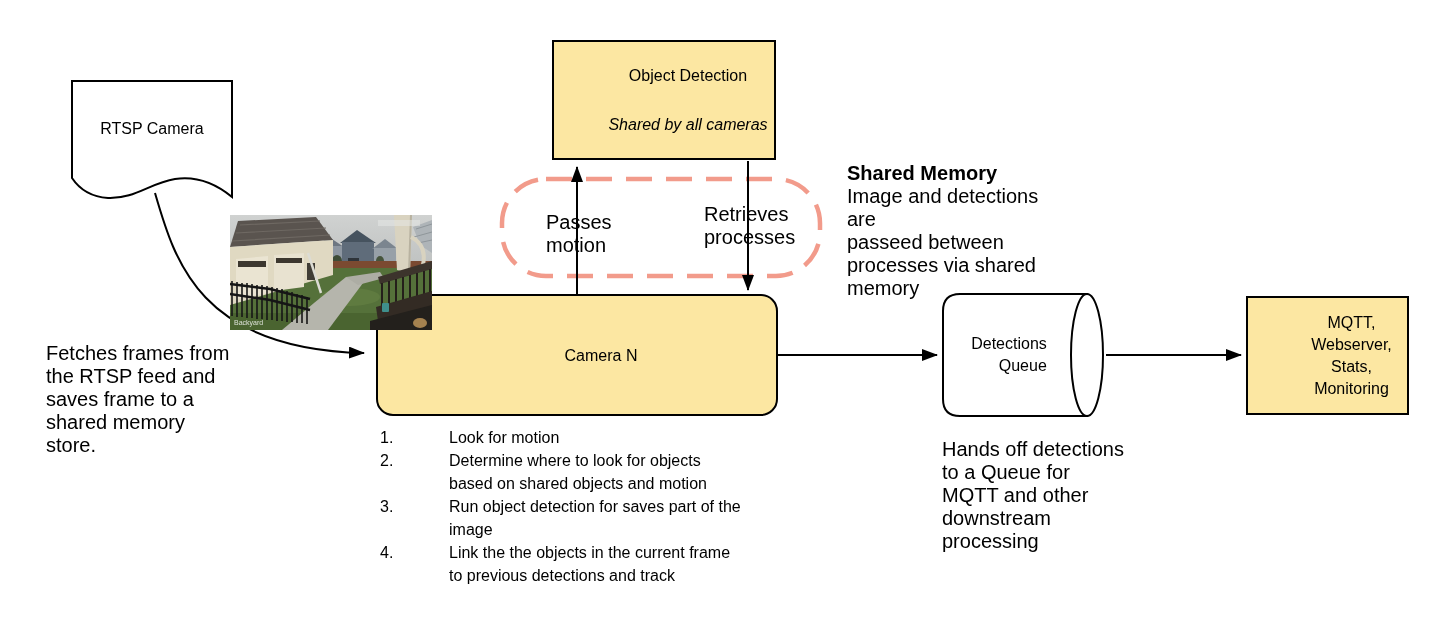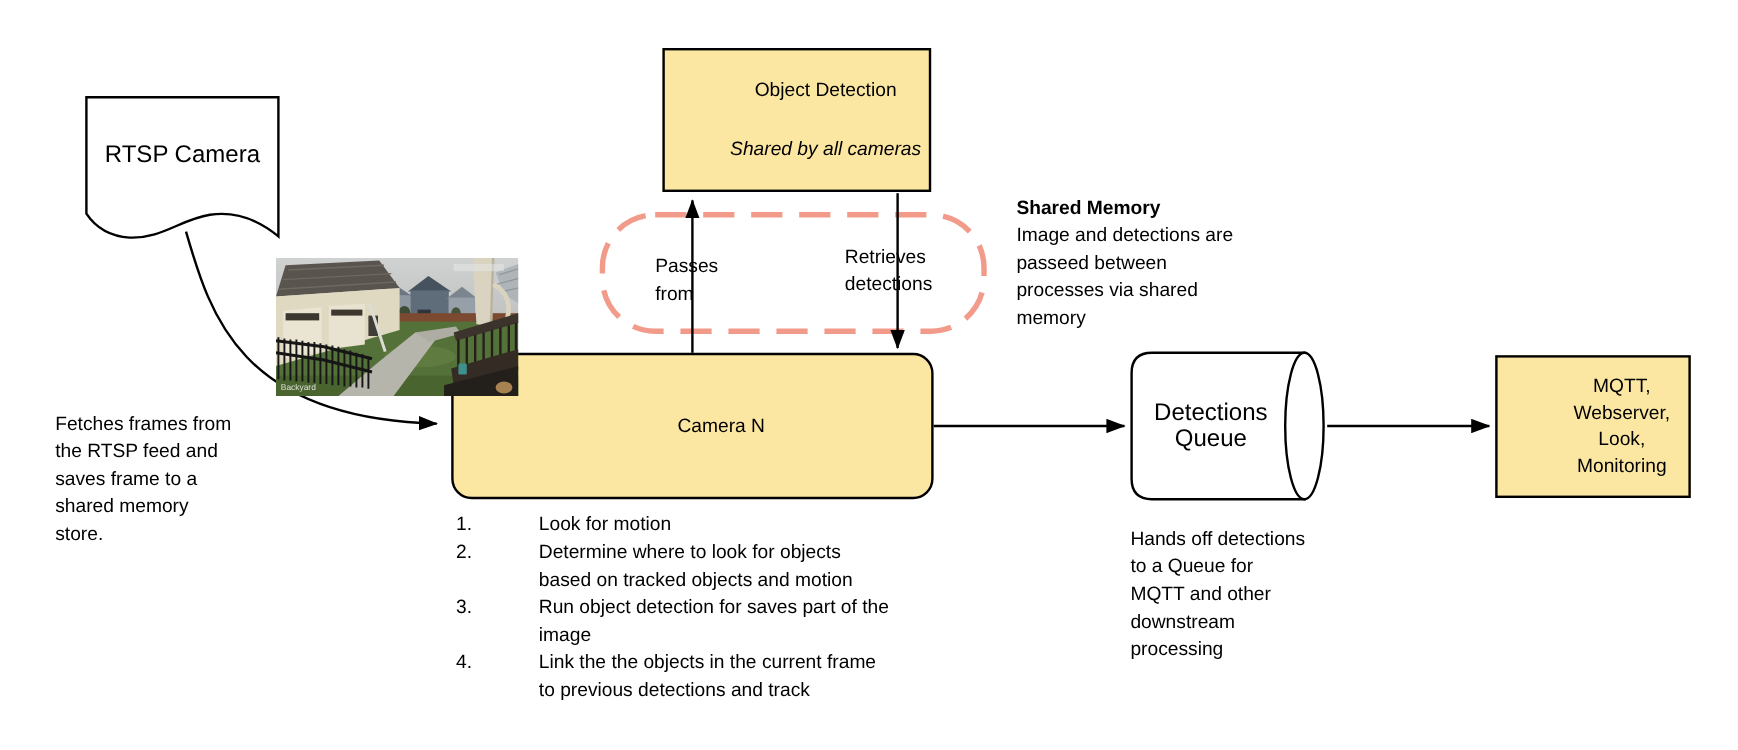--- a/index.html
+++ b/index.html
@@ -13,23 +13,23 @@
     position:relative; width:1448px; height:625px; background:#fff;
     font-family:"Liberation Sans", sans-serif; color:#000; overflow:hidden;
   }
   svg.layer { position:absolute; left:0; top:0; z-index:1; }
   .node {
     position:absolute; box-sizing:border-box; z-index:0;
     background:var(--box_fill); border:2px solid var(--box_border);
     display:flex; flex-direction:column; align-items:center; justify-content:center;
     text-align:center; font-size:16px; line-height:21px;padding-left:48px;
   }
-  .label, .note { position:absolute; z-index:3; font-size:16px; line-height:23px; white-space:pre-line; }
+  .label, .note { position:absolute; z-index:3; font-size:20px; line-height:23px; white-space:pre-line; }
   .centerbox { position:absolute; z-index:3; display:flex; align-items:center; justify-content:center;
-    text-align:center; font-size:20px; line-height:22px; white-space:pre-line; }
+    text-align:right; font-size:16px; line-height:22px; white-space:pre-line; }
   .subtitle { font-style:italic;margin-top:28px; }
   .note-title { font-weight:bold; }
   .snapshot { position:absolute; left:230px; top:215px; width:202px; height:115px; z-index:2; }
   .steps { position:absolute; left:380px; top:426px; z-index:3; font-size:16px; line-height:23px; }
   .step-row { display:flex; }
   .step-num { width:57px; }
   .step-text { white-space:pre-line;margin-left:12px; }
   .ipc-dash { stroke:var(--dashed_outline); }
 </style>
 </head>
@@ -68,33 +68,33 @@
     <div>Object Detection</div>
     <div class="subtitle">Shared by all cameras</div>
   </div>
 
   <div class="node" style="left:376px; top:294px; width:402px; height:122px;border-radius:17px;">
     <div>Camera N</div>
   </div>
 
   <div class="node" style="left:1246px; top:296px; width:163px; height:119px; white-space:pre-line; line-height:22px;">
     <div>MQTT, Webserver,
-Look, Monitoring</div>
+Stats, Monitoring</div>
   </div>
 
   <div class="centerbox" style="left:72px; top:81px; width:160px; height:96px;">RTSP Camera</div>
 
   <div class="centerbox" style="left:943px; top:294px; width:132px; height:122px;">Detections
 Queue</div>
 
   <div class="label" style="left:546px; top:211px;">Passes
-from</div>
+motion</div>
 
   <div class="label" style="left:704px; top:203px;">Retrieves
-detections</div>
+processes</div>
 
   <div class="note" style="left:847px; top:139px; width:210px;">
     <span class="note-title">Shared Memory</span>
     <span>Image and detections are
 passeed between
 processes via shared
 memory</span>
   </div>
 
   <div class="note" style="left:942px; top:438px; width:190px;">Hands off detections
@@ -110,21 +110,21 @@
 store.</div>
 
   <div class="steps">
     <div class="step-row">
       <span class="step-num">1.</span>
       <span class="step-text">Look for motion</span>
     </div>
     <div class="step-row">
       <span class="step-num">2.</span>
       <span class="step-text">Determine where to look for objects
-based on tracked objects and motion</span>
+based on shared objects and motion</span>
     </div>
     <div class="step-row">
       <span class="step-num">3.</span>
       <span class="step-text">Run object detection for saves part of the
 image</span>
     </div>
     <div class="step-row">
       <span class="step-num">4.</span>
       <span class="step-text">Link the the objects in the current frame
 to previous detections and track</span>

